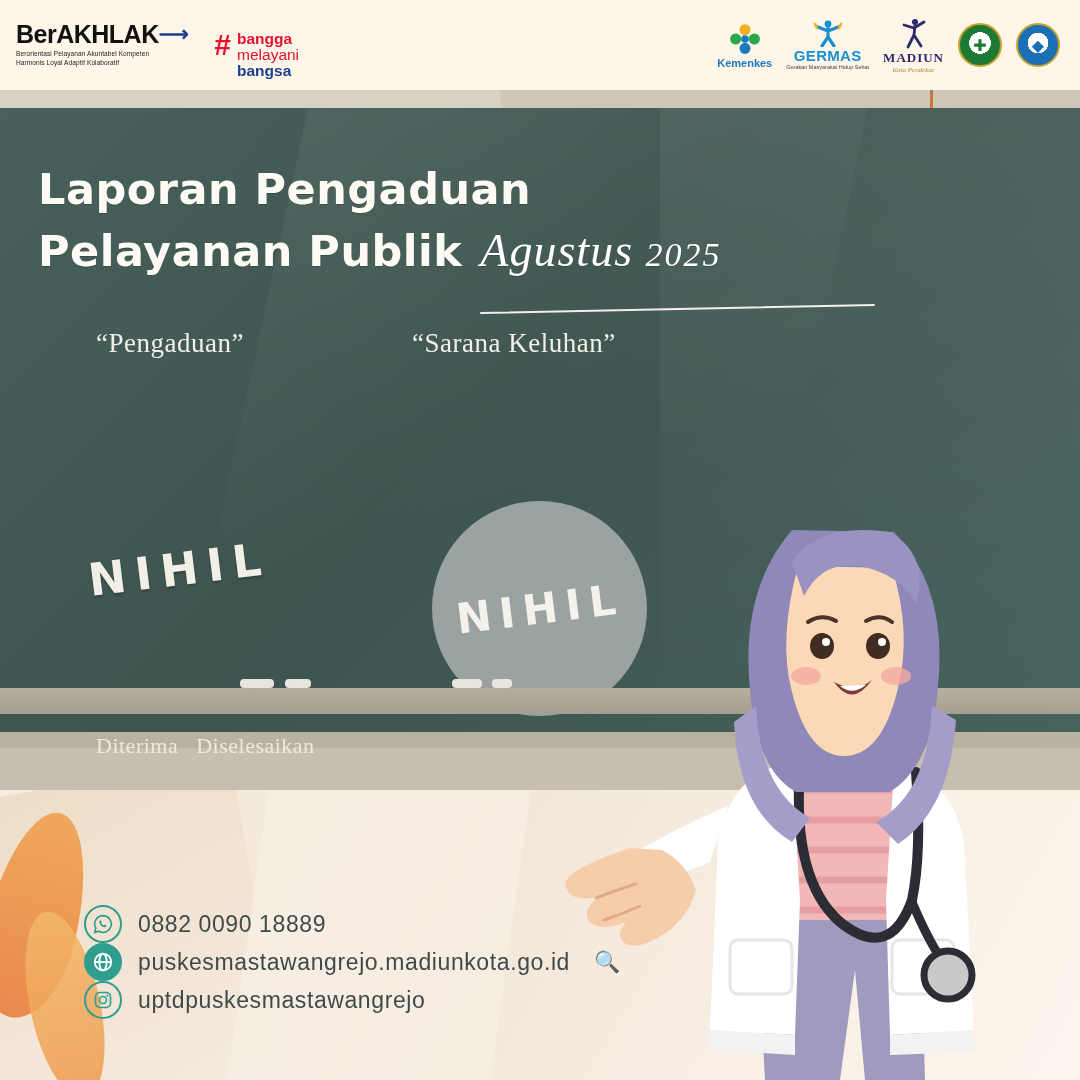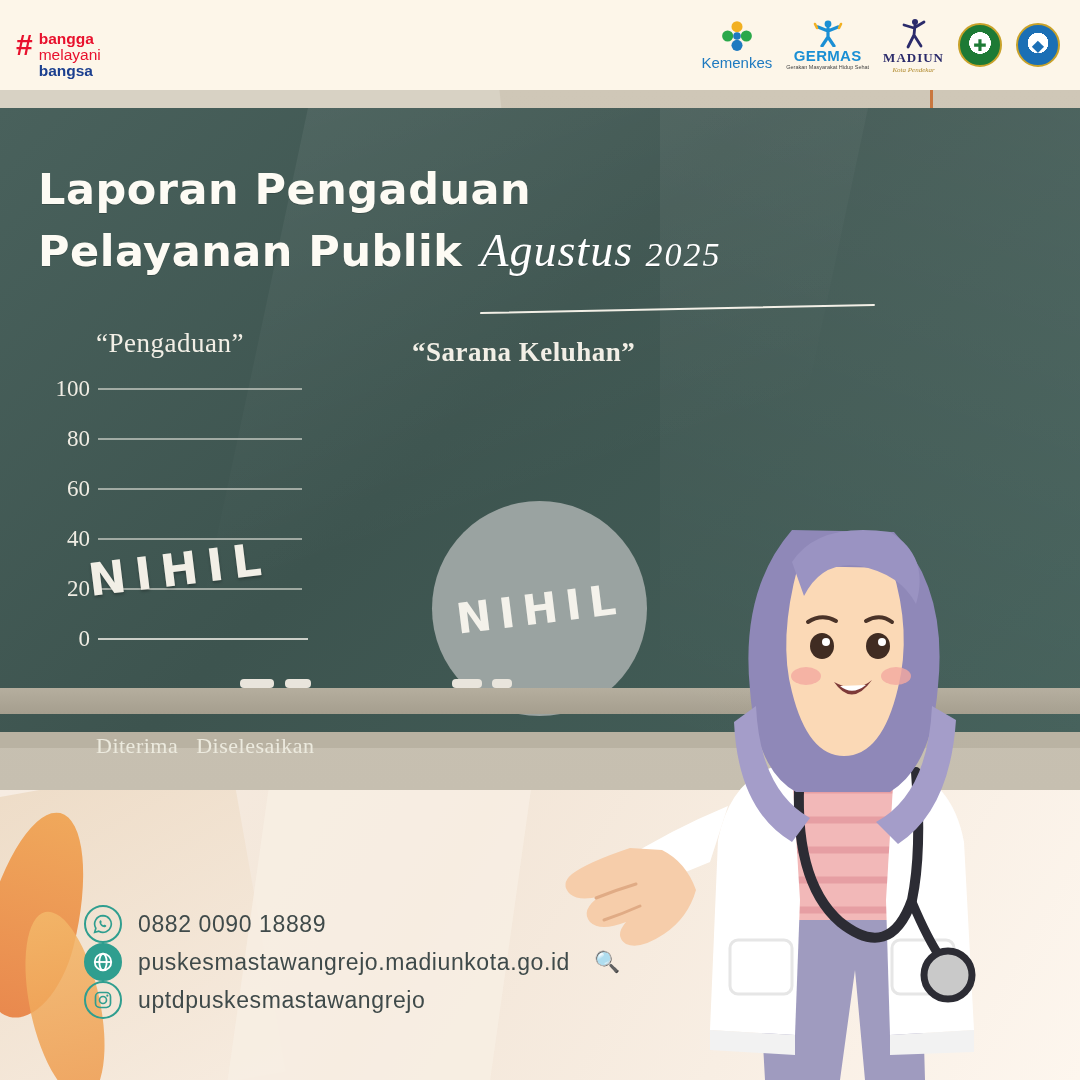--- a/index.html
+++ b/index.html
@@ -33,21 +33,21 @@
   .bangga { display: flex; align-items: center; gap: 6px; }
   .bangga-hash { color: #e8112d; font-size: 30px; font-weight: bold; line-height: 1; }
   .bangga-text { line-height: 1.02; margin-top: 20px; }
   .bangga-text .l1 { color: #e8112d; font-size: 15.5px; font-weight: bold; }
   .bangga-text .l2 { color: #e8112d; font-size: 15.5px; font-weight: normal; }
   .bangga-text .l3 { color: #1b3f8f; font-size: 15.5px; font-weight: bold; }
 
   .logos { display: flex; align-items: center; gap: 14px; }
   .logo { display: flex; flex-direction: column; align-items: center; }
   .kemenkes-mark { width: 34px; height: 34px; position: relative; }
-  .kemenkes-label { font-size: 15px; font-weight: normal; color: #1e7ac0; margin-top: 1px; }
+  .kemenkes-label { font-size: 11px; font-weight: bold; color: #1e7ac0; margin-top: 1px; }
   .germas-label { font-size: 15px; font-weight: bold; color: #1b8fd4; letter-spacing: 0.3px; }
   .germas-sub { font-size: 5.5px; color: #444; text-align: center; line-height: 1.3; }
   .madiun-label { font-family: "Liberation Serif", serif; font-size: 13px; font-weight: bold; color: #2b2b6b; letter-spacing: 1px; }
   .madiun-sub { font-family: "Liberation Serif", serif; font-style: italic; font-size: 7px; color: #b08a2e; }
   .seal { width: 44px; height: 44px; border-radius: 50%; position: relative; }
   .seal.green { background: radial-gradient(circle at 50% 45%, #fff 0 36%, #1d7a35 37% 100%); border: 2px solid #c8a22a; }
   .seal.blue { background: radial-gradient(circle at 50% 45%, #fff 0 34%, #1b6fb5 35% 100%); border: 2px solid #c8a22a; }
   .seal .inner-cross { position: absolute; left: 50%; top: 50%; transform: translate(-50%,-50%); font-size: 16px; color: #1d7a35; }
 
   
@@ -114,21 +114,21 @@
     position: absolute; left: 480px; top: 200px; width: 395px; height: 2px;
     background: #f2efe6; border-radius: 2px; transform: rotate(-1.2deg);
   }
 
   
   .chart-caption {
     position: absolute; color: #f2efe6; font-family: "Liberation Serif", serif;
     font-size: 27px; letter-spacing: 0.5px;
   }
   #cap-pengaduan { left: 96px; top: 220px; }
-  #cap-sarana { left: 412px; top: 229px; font-weight: bold; }
+  #cap-sarana { left: 412px; top: 220px; }
 
   .chart { position: absolute; left: 42px; top: 268px; width: 300px; height: 300px; }
   .y-axis-labels { position: absolute; left: 0; top: 0; width: 48px; height: 270px; }
   .y-tick { position: absolute; right: 0; color: #efece3; font-family: "Liberation Serif", serif; font-size: 23px; }
   .grid { position: absolute; left: 56px; top: 0; width: 240px; height: 270px; }
   .grid-line { position: absolute; left: 0; width: 204px; height: 2px; background: rgba(240,238,230,0.55); }
   .grid-line.axis-x { width: 210px; background: rgba(240,238,230,0.8); }
   .nihil-chart {
     position: absolute; left: 88px; top: 435px;
     font-family: "DejaVu Sans", sans-serif; font-weight: bold;
@@ -188,20 +188,29 @@
     font-family: "Liberation Sans", sans-serif; font-size: 23px; color: #3f4a4a; letter-spacing: 0.6px;
   }
   .search-glyph { margin-left: 8px; color: #3f4a4a; font-size: 21px; }
 </style>
 </head>
 <body>
 
 <div class="topbar">
 
   <div style="display:flex;align-items:center;gap:26px;">
+    <div class="berakhlak">
+      <div>
+        <div class="ba-title">
+          <span>BerAKHLAK</span><span class="ba-arrow">⟶</span>
+        </div>
+        <div class="ba-sub1">Berorientasi Pelayanan Akuntabel Kompeten</div>
+        <div class="ba-sub2">Harmonis Loyal Adaptif Kolaboratif</div>
+      </div>
+    </div>
 
     <div class="bangga">
       <div class="bangga-hash">#</div>
       <div class="bangga-text">
         <div class="l1">bangga</div>
         <div class="l2">melayani</div>
         <div class="l3">bangsa</div>
       </div>
     </div>
   </div>
@@ -266,38 +275,20 @@
           <span>Agustus</span>
           <span class="yr">2025</span>
         </span>
       </div>
     </div>
     <div class="script-underline"></div>
 
     <div class="chart-caption" id="cap-pengaduan">“Pengaduan”</div>
     <div class="chart-caption" id="cap-sarana">“Sarana Keluhan”</div>
 
-    <div class="chart">
-      <div class="y-axis-labels">
-        <div class="y-tick" style="top:0px">100</div>
-        <div class="y-tick" style="top:50px">80</div>
-        <div class="y-tick" style="top:100px">60</div>
-        <div class="y-tick" style="top:150px">40</div>
-        <div class="y-tick" style="top:200px">20</div>
-        <div class="y-tick" style="top:250px">0</div>
-      </div>
-      <div class="grid">
-        <div class="grid-line" style="top:12px"></div>
-        <div class="grid-line" style="top:62px"></div>
-        <div class="grid-line" style="top:112px"></div>
-        <div class="grid-line" style="top:162px"></div>
-        <div class="grid-line" style="top:212px"></div>
-        <div class="grid-line axis-x" style="top:262px"></div>
-      </div>
-    </div>
 
     <div class="nihil-chart">NIHIL</div>
 
     <div class="x-labels">
       <span>Diterima</span>&nbsp;&nbsp;
       <span>Diselesaikan</span>
     </div>
 
     <div class="circle-nihil">
       <span>NIHIL</span>

